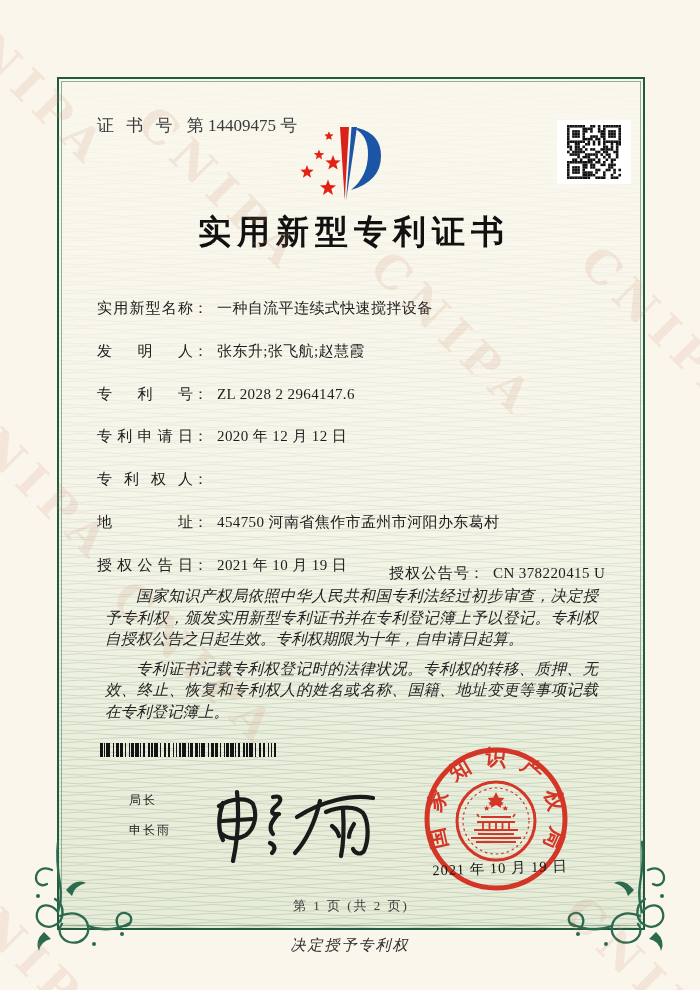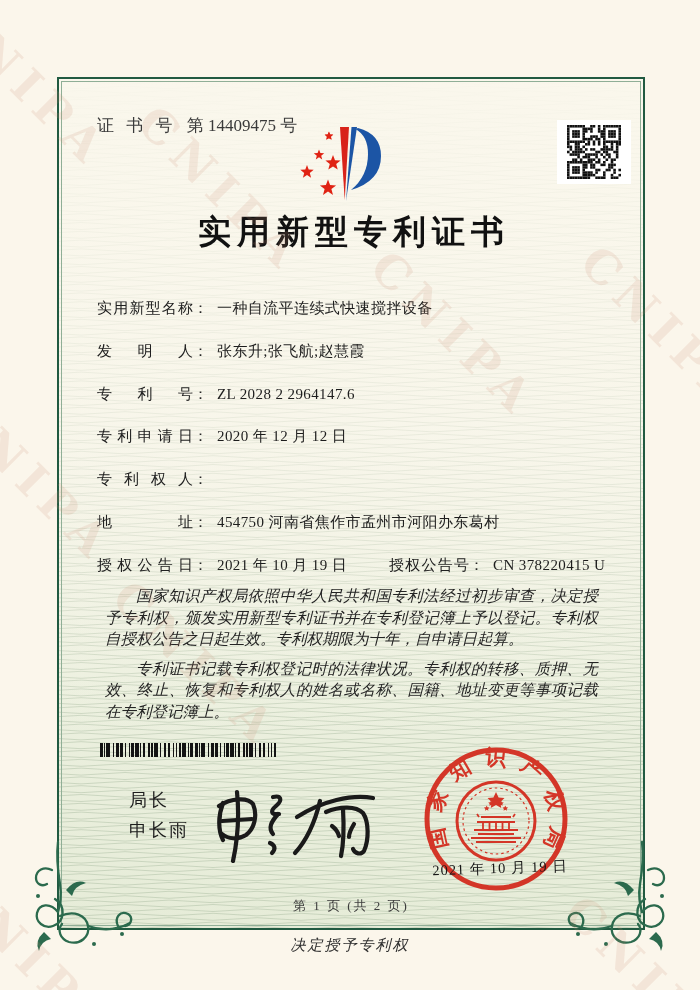--- a/index.html
+++ b/index.html
@@ -37,32 +37,32 @@
   .qrpad{position:absolute; left:498px; top:41px; width:74px; height:64px; background:#fff;
          display:flex; align-items:center; justify-content:center;}
   .title{position:absolute; left:0; top:131px; width:100%; text-align:center;
          font-size:33px; font-weight:600; letter-spacing:6px; text-indent:6px; color:#111;}
   
   .fields{position:absolute; left:38px; top:216px; width:508px; font-size:15px;}
   .frow{display:flex; line-height:26px; margin-bottom:16.8px; position:relative; white-space:nowrap;}
   .flabel{display:inline-block; width:96px; text-align:justify; text-align-last:justify; color:#202020;}
   .fcolon{margin-right:9px;}
   .fvalue{letter-spacing:.4px; color:#1d1d1d;}
-  .pair2{position:absolute; left:292px; top:0; display:flex;justify-content:space-between;}
+  .pair2{position:absolute; left:292px; top:8px; display:flex;justify-content:space-between;}
   .pair2 .flabel{width:80px;}
   
   .bodytext{position:absolute; left:38px; top:498px; width:509px;
     font-style:italic; font-size:15.5px; line-height:21.5px; text-align:justify; color:#242424;}
   .bodytext p{margin:8px; text-indent:2em;}
   
   .barcode{position:absolute; left:41px; top:664px; width:182px; height:14px; display:flex; align-items:stretch;}
   .barcode div{background:#141414;}
   .signatory{position:absolute; left:70px; top:706px;
     font-family:"Liberation Sans","DejaVu Sans",sans-serif;
-    font-size:18px; line-height:30px; color:#1c1c1c; letter-spacing:2px;}
+    font-size:12px; line-height:30px; color:#1c1c1c; letter-spacing:2px;}
   .sig-svg{position:absolute; left:148px; top:704px;}
   .seal-svg{position:absolute; left:363px; top:666px;}
   .sealdate{position:absolute; left:336px; top:780px; width:210px; text-align:center;
     font-size:14.5px; color:#161616; transform:rotate(-2deg); letter-spacing:1px; z-index:3;}
   .pageinfo{position:absolute; left:0; top:818px; width:100%; text-align:center;
     font-size:13px; color:#3c3c3c; letter-spacing:2px;}
   .footnote{position:absolute; left:0; top:936px; width:100%; text-align:center;
     font-style:italic; font-size:15px; letter-spacing:2px; color:#2e2e2e; z-index:2;}
   .flourish{position:absolute; z-index:4;}
 </style>

